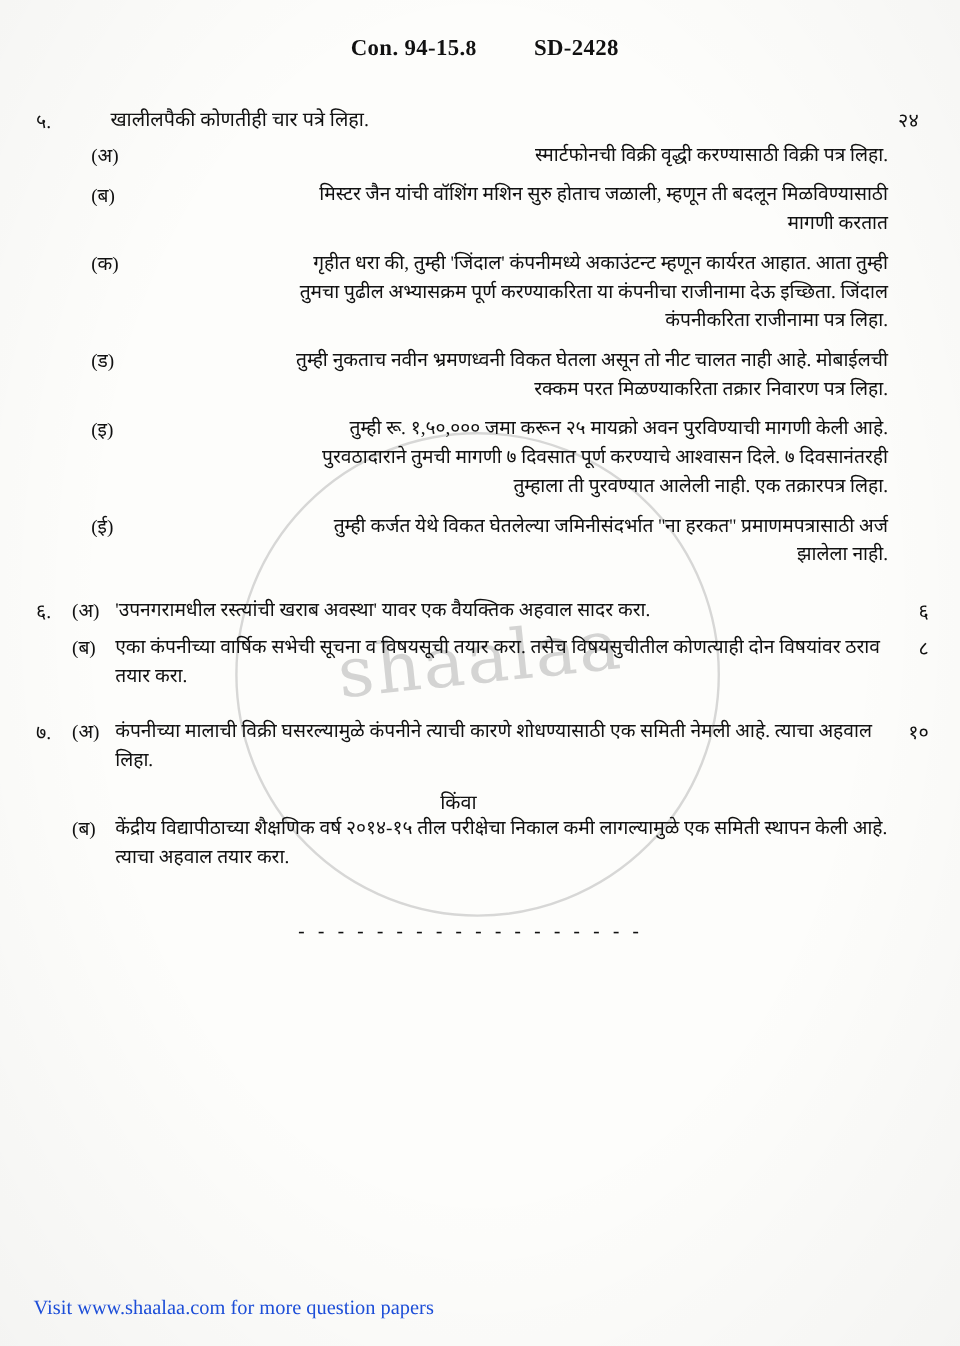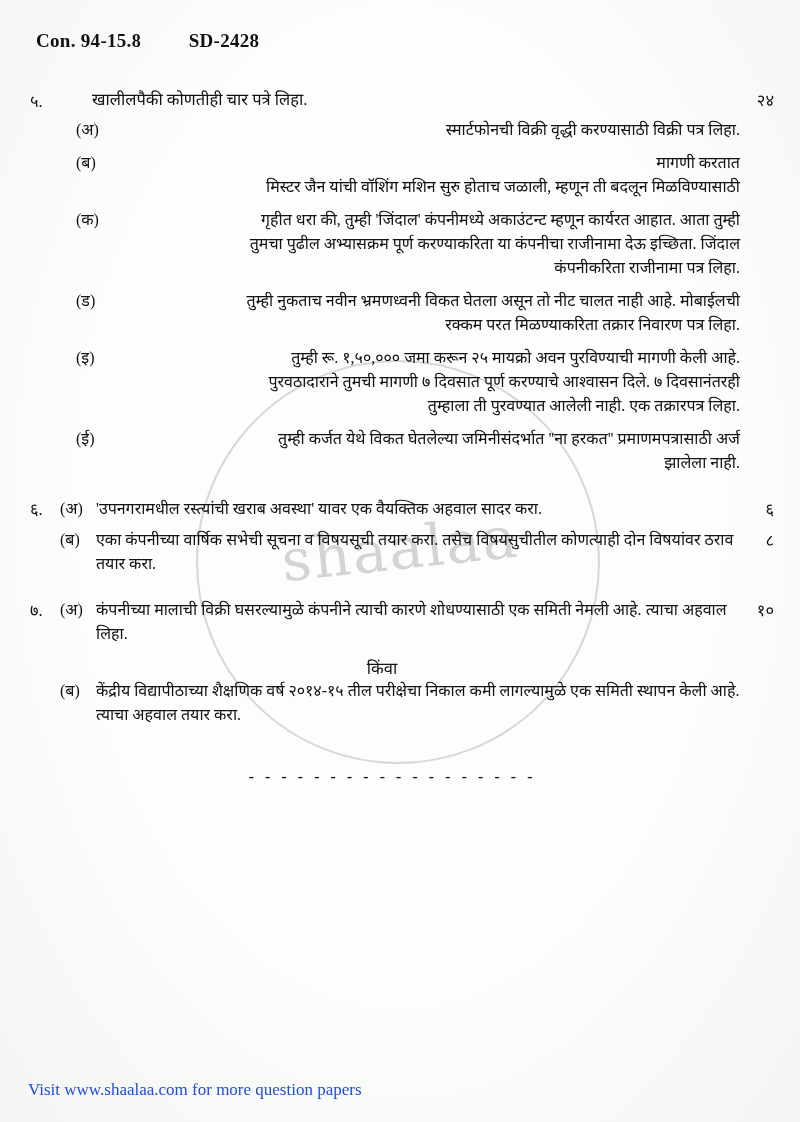--- a/index.html
+++ b/index.html
@@ -55,21 +55,21 @@
   }
 
   
   .header {
     position: absolute;
     top: 30px;
     left: 36px;
     right: 28px;
     display: flex;
     align-items: baseline;
-    justify-content: flex-start;
+    justify-content: center;
     font-weight: bold;
     font-size: 19px;
     font-family: "Liberation Serif", serif;
   }
   .header .con { letter-spacing: 0.3px; }
   .header .page-no { font-size: 18px; }
   .header .code { letter-spacing: 0.3px; margin-left: 48px; }
 
   
   .body {
@@ -92,21 +92,21 @@
   }
   .qtext {
     flex: 1 1 auto;
     font-size: 16.5px;
     line-height: 1.42;
     margin-left: 32px;
   }
   .marks {
     width: 34px;
     flex: 0 0 34px;
-    text-align: right;
+    text-align: center;
     font-size: 16.5px;
   }
 
   .sub-list {
     margin: 6px 0 0 0;
   }
   .sub {
     display: flex;
     align-items: flex-start;
     margin-bottom: 9px;
@@ -221,22 +221,22 @@
           <div class="sub-label">(अ)</div>
           <div class="sub-body">
             <span class="indent">स्मार्टफोनची विक्री वृद्धी करण्यासाठी विक्री पत्र लिहा.</span>
           </div>
           <div class="sub-marks"></div>
         </div>
 
         <div class="sub">
           <div class="sub-label">(ब)</div>
           <div class="sub-body">
+            <span class="indent">मिस्टर जैन यांची वॉशिंग मशिन सुरु होताच जळाली, म्हणून ती बदलून मिळविण्यासाठी</span>
             <span class="indent">मागणी करतात</span>
-            <span class="indent">मिस्टर जैन यांची वॉशिंग मशिन सुरु होताच जळाली, म्हणून ती बदलून मिळविण्यासाठी</span>
           </div>
           <div class="sub-marks"></div>
         </div>
 
         <div class="sub">
           <div class="sub-label">(क)</div>
           <div class="sub-body">
             <span class="indent">गृहीत धरा की, तुम्ही 'जिंदाल' कंपनीमध्ये अकाउंटन्ट म्हणून कार्यरत आहात. आता तुम्ही</span>
             <span class="indent">तुमचा पुढील अभ्यासक्रम पूर्ण करण्याकरिता या कंपनीचा राजीनामा देऊ इच्छिता. जिंदाल</span>
             <span class="indent">कंपनीकरिता राजीनामा पत्र लिहा.</span>

